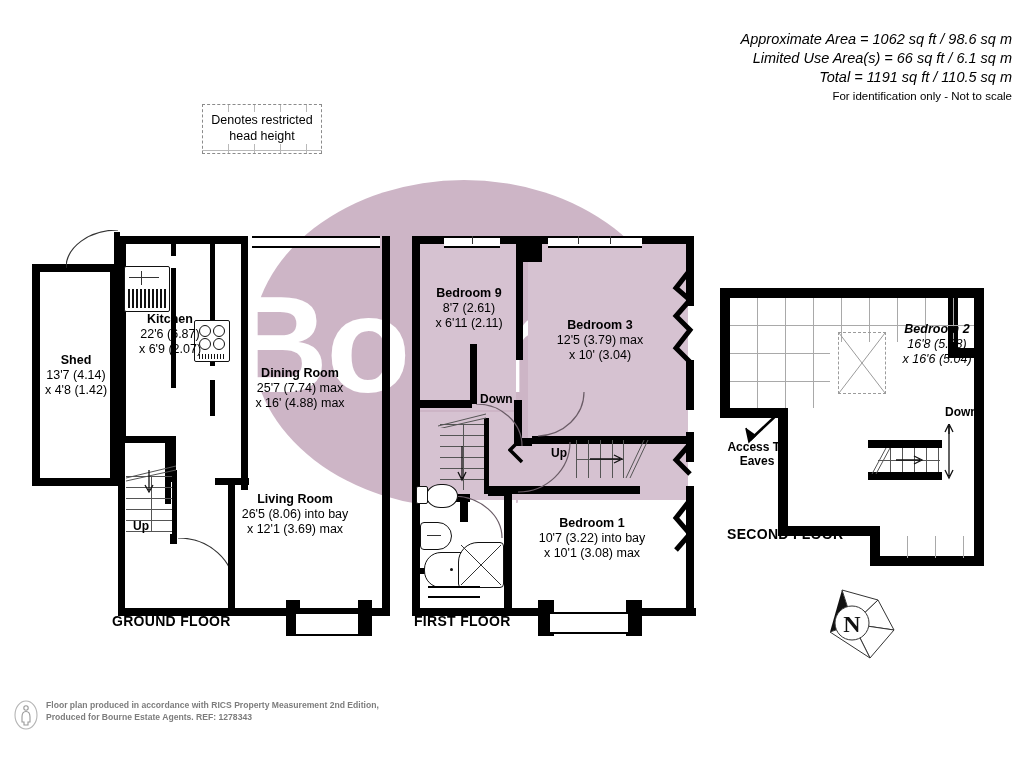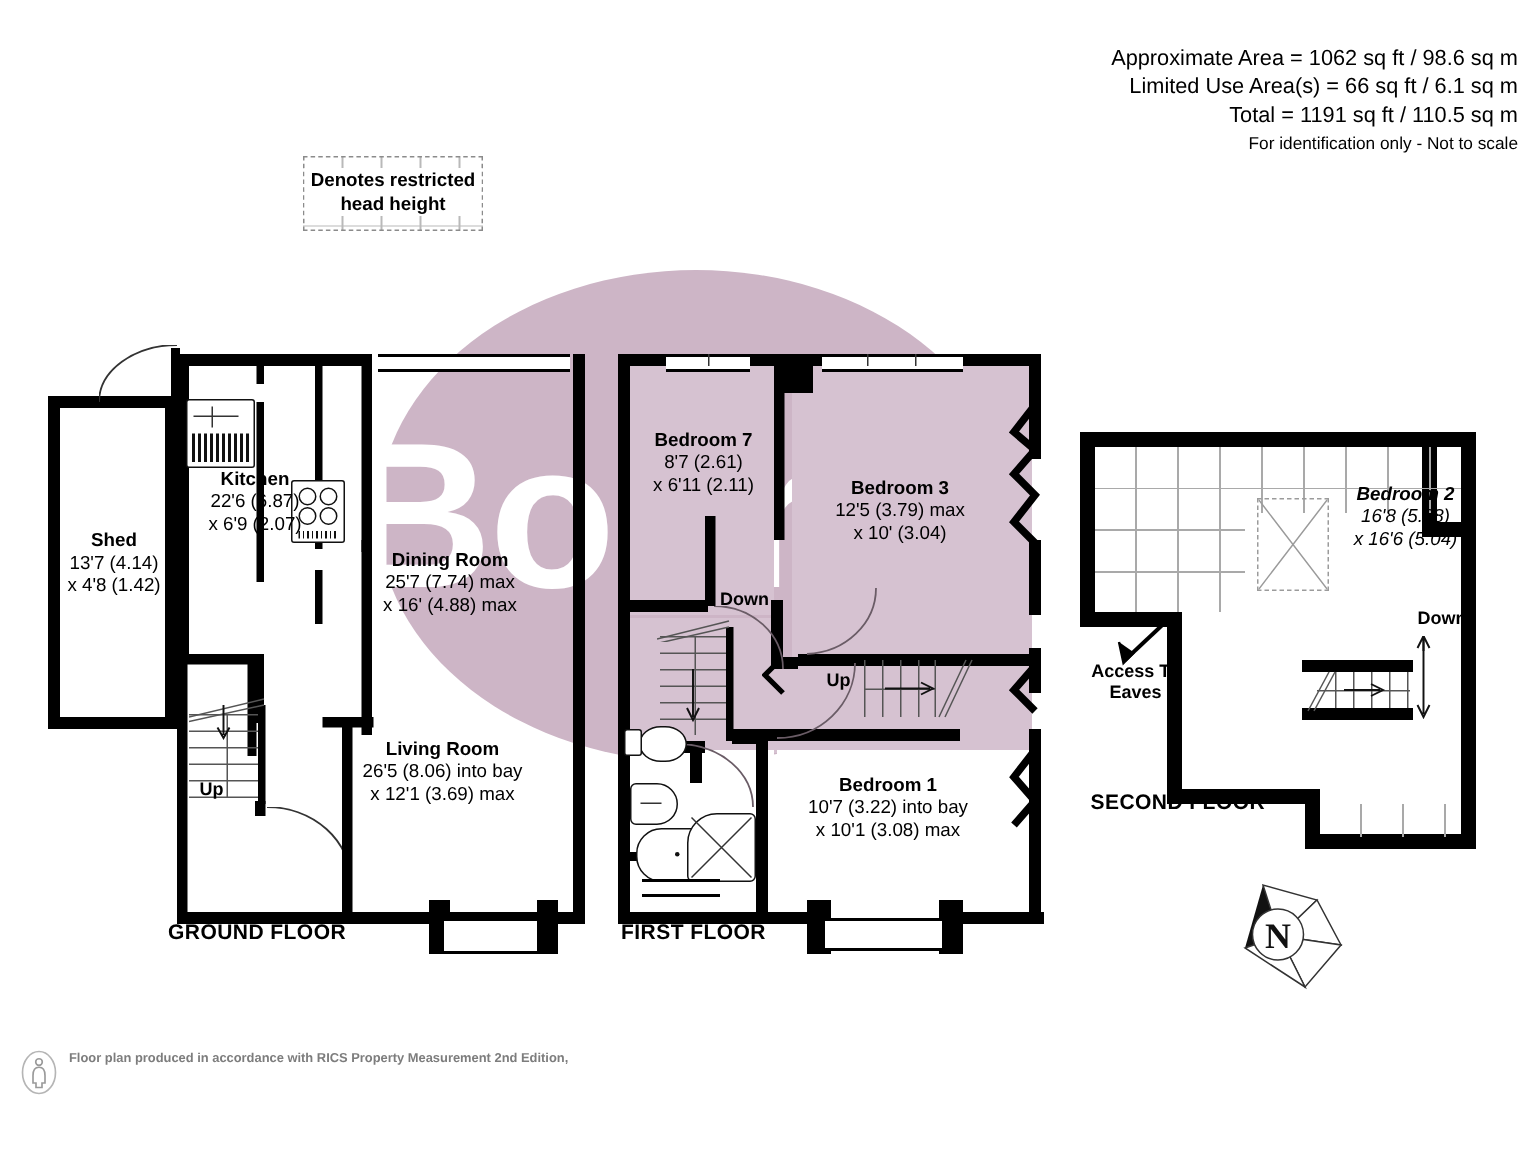--- a/index.html
+++ b/index.html
@@ -7,31 +7,31 @@
     width:1024px;height:768px;background:#ffffff;
     font-family:"Liberation Sans","DejaVu Sans",sans-serif;
     color:#000;overflow:hidden;position:relative;
   }
   .page{position:absolute;left:0;top:0;width:1024px;height:768px;}
 
   
   .header{position:absolute;right:12px;top:22px;text-align:right;}
   .title{font-size:24px;font-weight:bold;letter-spacing:-0.3px;line-height:30px;}
   .areas{margin-top:8px;font-size:14.5px;line-height:19px;}
-  .areas div{white-space:nowrap;}
+  .areas div{white-space:nowrap;font-style:italic;}
   .disclaimer{margin-top:3px;font-size:11.5px;}
 
   
   .legend{position:absolute;left:202px;top:104px;width:118px;height:48px;
     border:1px dashed #8b8b8b;background:
       repeating-linear-gradient(to right,transparent 0 25px,#b9b9b9 25px 26px),
       repeating-linear-gradient(to bottom,transparent 0 22px,#b9b9b9 22px 23px);
   }
   .legend span{position:absolute;left:0;right:0;top:7px;text-align:center;
-    font-size:12.5px;font-weight:bold;line-height:16px;background:#fff;}
+    font-size:12.5px;font-weight:normal;line-height:16px;background:#fff;}
 
   
   .wm-ellipse{position:absolute;left:252px;top:180px;width:424px;height:328px;
     border-radius:50%;background:#cdb5c6;}
   .wm-text{position:absolute;left:252px;top:180px;width:424px;height:328px;
     display:flex;align-items:center;justify-content:center;
     font-size:138px;font-weight:bold;color:#ffffff;letter-spacing:-2px;
     font-family:"Liberation Sans",sans-serif;}
 
   
@@ -314,21 +314,21 @@
         <path d="M2 2 L42 42 M42 2 L2 42" stroke="#333" stroke-width="1" fill="none"></path>
       </svg>
     </div>
     <div class="win" style="left:428px;top:586px;width:52px;height:8px;"></div>
 
     <div class="w" style="left:538px;top:600px;width:16px;height:36px;"></div>
     <div class="w" style="left:626px;top:600px;width:16px;height:36px;"></div>
     <div class="win" style="left:550px;top:612px;width:78px;height:18px;"></div>
 
     <div class="label" style="left:430px;top:286px;width:78px;">
-      <div class="nm">Bedroom 7</div>
+      <div class="nm">Bedroom 9</div>
       <div>8'7 (2.61)</div>
       <div>x 6'11 (2.11)</div>
     </div>
     <div class="label" style="left:544px;top:318px;width:112px;">
       <div class="nm">Bedroom 3</div>
       <div>12'5 (3.79) max</div>
       <div>x 10' (3.04)</div>
     </div>
     <div class="label" style="left:532px;top:516px;width:120px;">
       <div class="nm">Bedroom 1</div>
@@ -417,16 +417,17 @@
   </div>
 
   <div class="footer">
     <svg class="ico" viewBox="0 0 24 30">
       <ellipse cx="12" cy="15" rx="11" ry="14" fill="none" stroke="#b5b5b5" stroke-width="1.1"></ellipse>
       <circle cx="12" cy="8" r="2.2" fill="none" stroke="#9a9a9a" stroke-width="1.1"></circle>
       <path d="M12 11.5 C8.6 11.5 8 14 8 17 L8 22 L10 22 L10 25 L14 25 L14 22 L16 22 L16 17 C16 14 15.4 11.5 12 11.5 Z" fill="none" stroke="#9a9a9a" stroke-width="1.1"></path>
     </svg>
     <div class="ft">
       <div>Floor plan produced in accordance with RICS Property Measurement 2nd Edition,</div>
+      <div>Produced for Bourne Estate Agents.   REF:  1278343</div>
     </div>
   </div>
 
 </div>
 
 </body></html>

